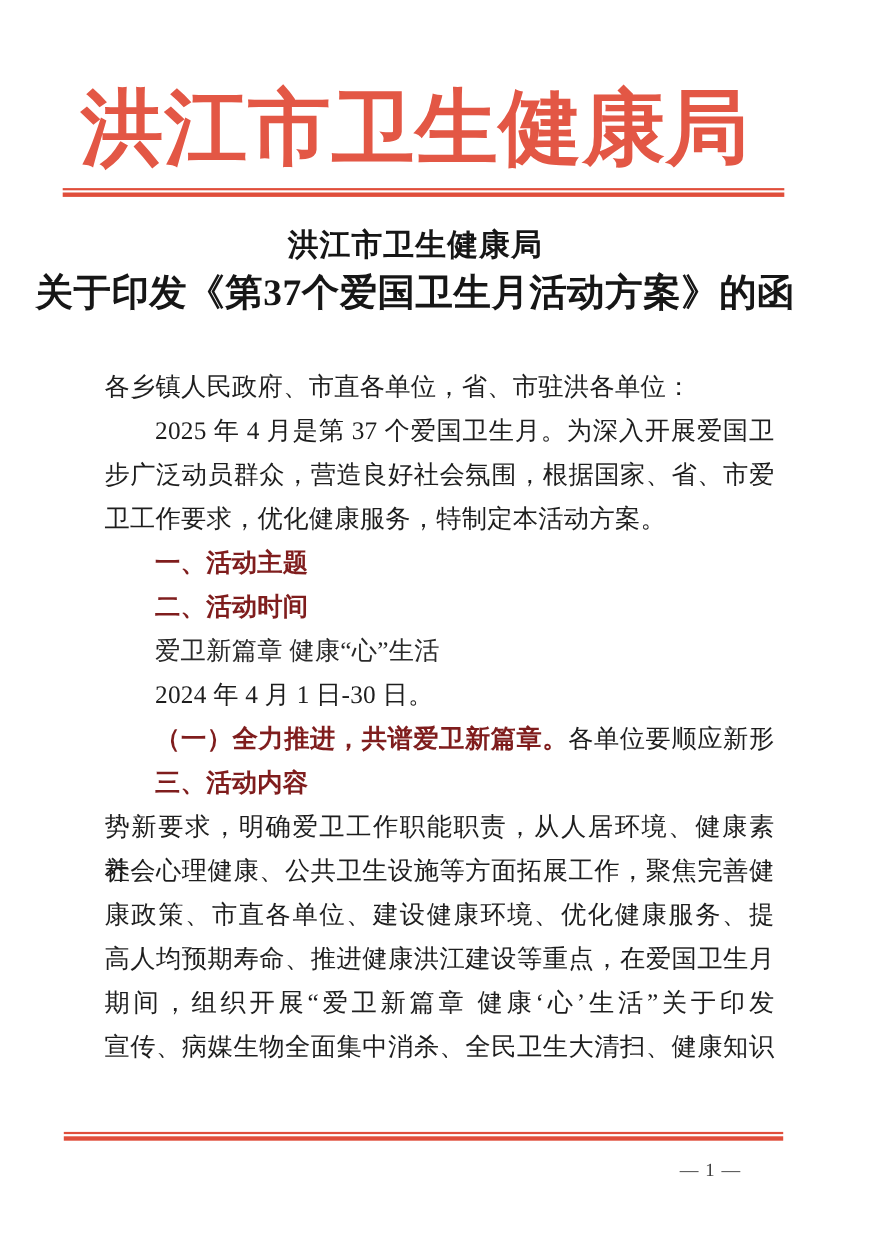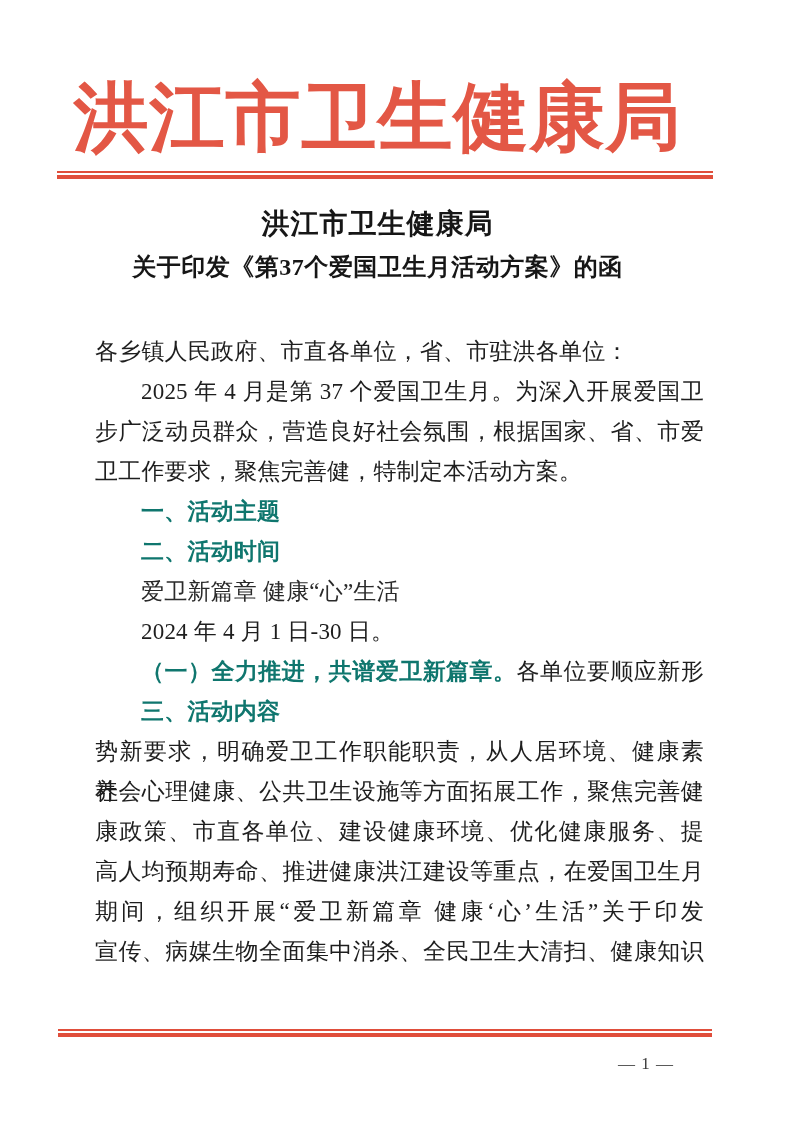--- a/index.html
+++ b/index.html
@@ -35,40 +35,40 @@
   .rule-top{top:171px;left:57px;width:656px;}
   .rule-bottom{top:1029px;left:58px;width:654px;}
   
   .doc-title1{
     position:absolute;top:204px;left:0;width:100%;height:40px;line-height:40px;
     text-align:center;font-size:28px;font-weight:700;color:#161616;
     letter-spacing:1px;white-space:nowrap;
   }
   .doc-title2{
     position:absolute;top:247px;left:0;width:100%;height:40px;line-height:40px;
-    text-align:center;font-size:24px;font-weight:700;color:#161616;
+    text-align:center;font-size:34px;font-weight:700;color:#161616;
     letter-spacing:0.5px;white-space:nowrap;
   }
   
   .body-lines{
     position:absolute;top:332px;left:95px;width:609px;
     font-size:23px;color:#1e1e1e;
   }
   .bline{
     height:40px;line-height:40px;
     letter-spacing:0.2px;
     white-space:nowrap;
   }
   .bline.full{
     white-space:normal;
     text-align:justify;
     text-align-last:justify;
   }
   .bline.ind{padding-left:46px;}
-  .bline.bold, .bline .bold{font-weight:700;color:#0f766e;}
+  .bline.bold, .bline .bold{font-weight:700;color:#7f1d1d;}
   .bline.kaiti{color:#2a2a2a;}
   
   .page-number{
     position:absolute;top:1052px;left:618px;height:24px;line-height:24px;
     font-size:17px;color:#3c3c3c;letter-spacing:1px;
   }
 </style>
 </head>
 <body>
 
@@ -78,21 +78,21 @@
 
   <div class="rule rule-top"></div>
 
   <div class="doc-title1">洪江市卫生健康局</div>
   <div class="doc-title2">关于印发《第37个爱国卫生月活动方案》的函</div>
 
   <div class="body-lines">
       <div class="bline">各乡镇人民政府、市直各单位，省、市驻洪各单位：</div>
       <div class="bline ind full">2025 年 4 月是第 37 个爱国卫生月。为深入开展爱国卫</div>
       <div class="bline full">步广泛动员群众，营造良好社会氛围，根据国家、省、市爱</div>
-      <div class="bline">卫工作要求，聚焦完善健，特制定本活动方案。</div>
+      <div class="bline">卫工作要求，优化健康服务，特制定本活动方案。</div>
       <div class="bline ind bold">一、活动主题</div>
       <div class="bline ind bold">二、活动时间</div>
       <div class="bline ind kaiti">爱卫新篇章 健康“心”生活</div>
       <div class="bline ind">2024 年 4 月 1 日-30 日。</div>
       <div class="bline ind full"><span class="bold">（一）全力推进，共谱爱卫新篇章。</span><span>各单位要顺应新形</span></div>
       <div class="bline ind bold">三、活动内容</div>
       <div class="bline full">势新要求，明确爱卫工作职能职责，从人居环境、健康素养、</div>
       <div class="bline full">社会心理健康、公共卫生设施等方面拓展工作，聚焦完善健</div>
       <div class="bline full">康政策、市直各单位、建设健康环境、优化健康服务、提</div>
       <div class="bline full">高人均预期寿命、推进健康洪江建设等重点，在爱国卫生月</div>

